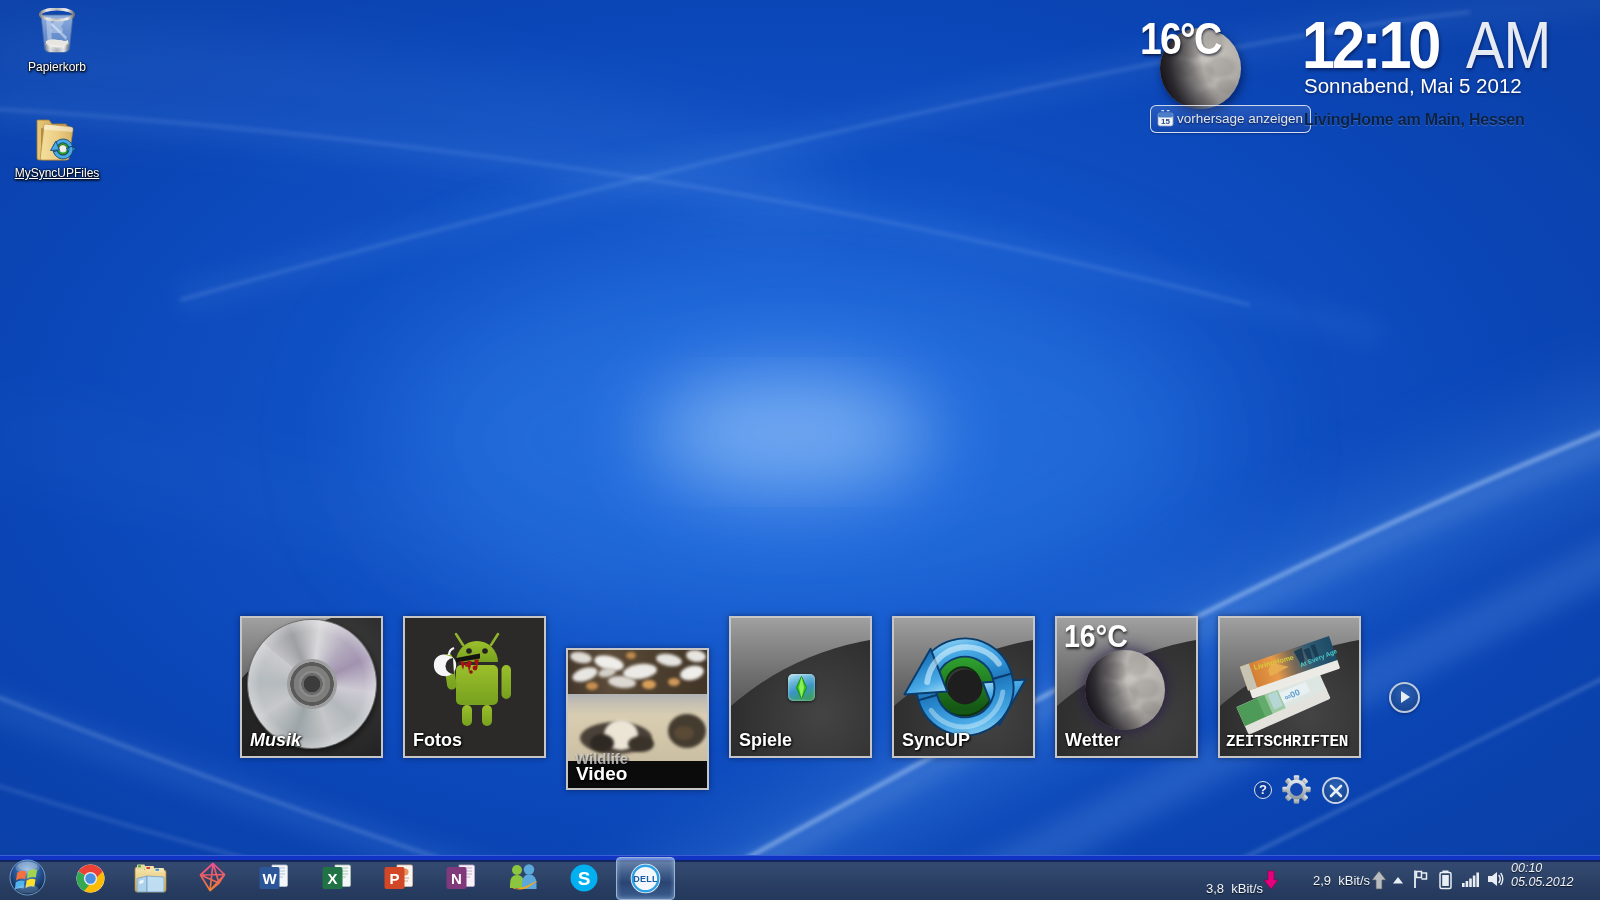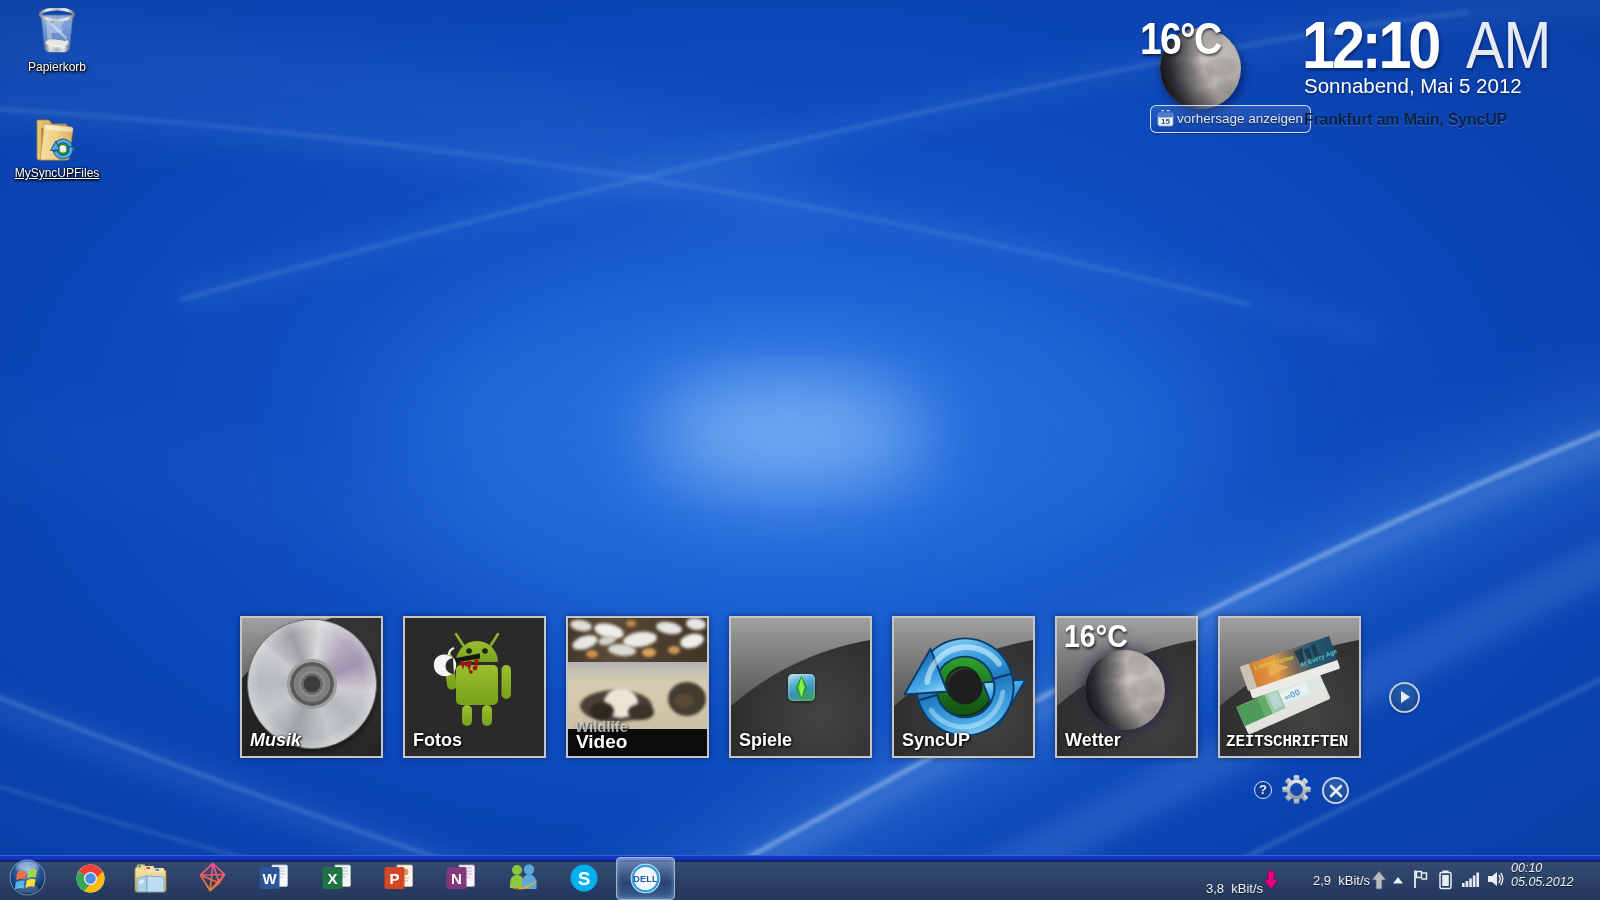--- a/index.html
+++ b/index.html
@@ -176,21 +176,21 @@
 <path d="M4.5,1.2 q1.2,-1.4 2.4,0 M10,1.2 q1.2,-1.4 2.4,0" stroke="#dce6f2" stroke-width="1.2" fill="none"></path>
 <text x="8.5" y="13.8" font-size="8" font-weight="bold" fill="#2a4a8a" text-anchor="middle" font-family="Liberation Sans">15</text>
 </svg>
 <span class="txt">vorhersage anzeigen</span>
 </div>
 
 <div id="clock">
 <span id="time-main">12:10</span>
       <span id="time-ampm">AM</span>
 <span id="date-line">Sonnabend, Mai 5 2012</span>
-<span id="loc-line">Frankfurt am Main, SyncUP</span>
+<span id="loc-line">LivingHome am Main, Hessen</span>
 </div>
 
 <div class="roundbtn" id="playbtn"></div>
 <div class="roundbtn" id="helpbtn">?</div>
 <svg id="gearbtn" width="31" height="31" viewBox="0 0 34 34">
 <defs>
         <linearGradient id="gearg" x1="0" y1="0" x2="0" y2="1">
           <stop offset="0" stop-color="#e8ecf0"></stop>
           <stop offset=".5" stop-color="#b8c0c8"></stop>
           <stop offset="1" stop-color="#8a929a"></stop>
@@ -245,21 +245,21 @@
 <path d="M55,43 l3,9 l2,-8 z M62,42.5 l2,12 l3,-11 z M69,41.5 l3,9 l2,-9 z" fill="#a81212"></path>
 <circle cx="62" cy="47" r="2" fill="#b01414"></circle>
         <circle cx="70" cy="50" r="2.4" fill="#a01010"></circle>
         <circle cx="66" cy="54" r="1.8" fill="#901010"></circle>
 <path d="M44,38 c-7,-4 -14,0 -15,7 c-1,7 3,12 9,13 c7,1 12,-3 13,-9 c1,-6 -2,-10 -7,-11 z" fill="#f6f6f6"></path>
 <path d="M44,37 c0,-3 2,-6 5,-7" stroke="#f6f6f6" stroke-width="2.2" fill="none"></path>
 <path d="M48,40 a8,8 0 0 0 1,16 z" fill="#2b2a28"></path>
 </svg>
 <span class="tlabel">Fotos</span>
     </div>
-<div class="tile" style="left:566px;background:#0369a1;" id="t-video">
+<div class="tile" style="left:566px;background:#0369a1;margin-top:32px;" id="t-video">
 <div class="vid-birds">
 <div class="blob" style="left:4px;top:18px;width:26px;height:13px;background:#e8e6e2;transform:rotate(-18deg);"></div>
 <div class="blob" style="left:26px;top:6px;width:30px;height:14px;background:#f0eeea;transform:rotate(14deg);"></div>
 <div class="blob" style="left:55px;top:14px;width:34px;height:15px;background:#eceae6;transform:rotate(-8deg);"></div>
 <div class="blob" style="left:88px;top:4px;width:26px;height:12px;background:#e6e4e0;transform:rotate(10deg);"></div>
 <div class="blob" style="left:112px;top:16px;width:24px;height:14px;background:#f0eeea;transform:rotate(-14deg);"></div>
 <div class="blob" style="left:40px;top:26px;width:28px;height:12px;background:#dcd8d2;transform:rotate(6deg);"></div>
 <div class="blob" style="left:74px;top:30px;width:14px;height:9px;background:#d8a05a;"></div>
 <div class="blob" style="left:18px;top:32px;width:12px;height:8px;background:#c89050;"></div>
 <div class="blob" style="left:100px;top:28px;width:12px;height:8px;background:#d0985a;"></div>

